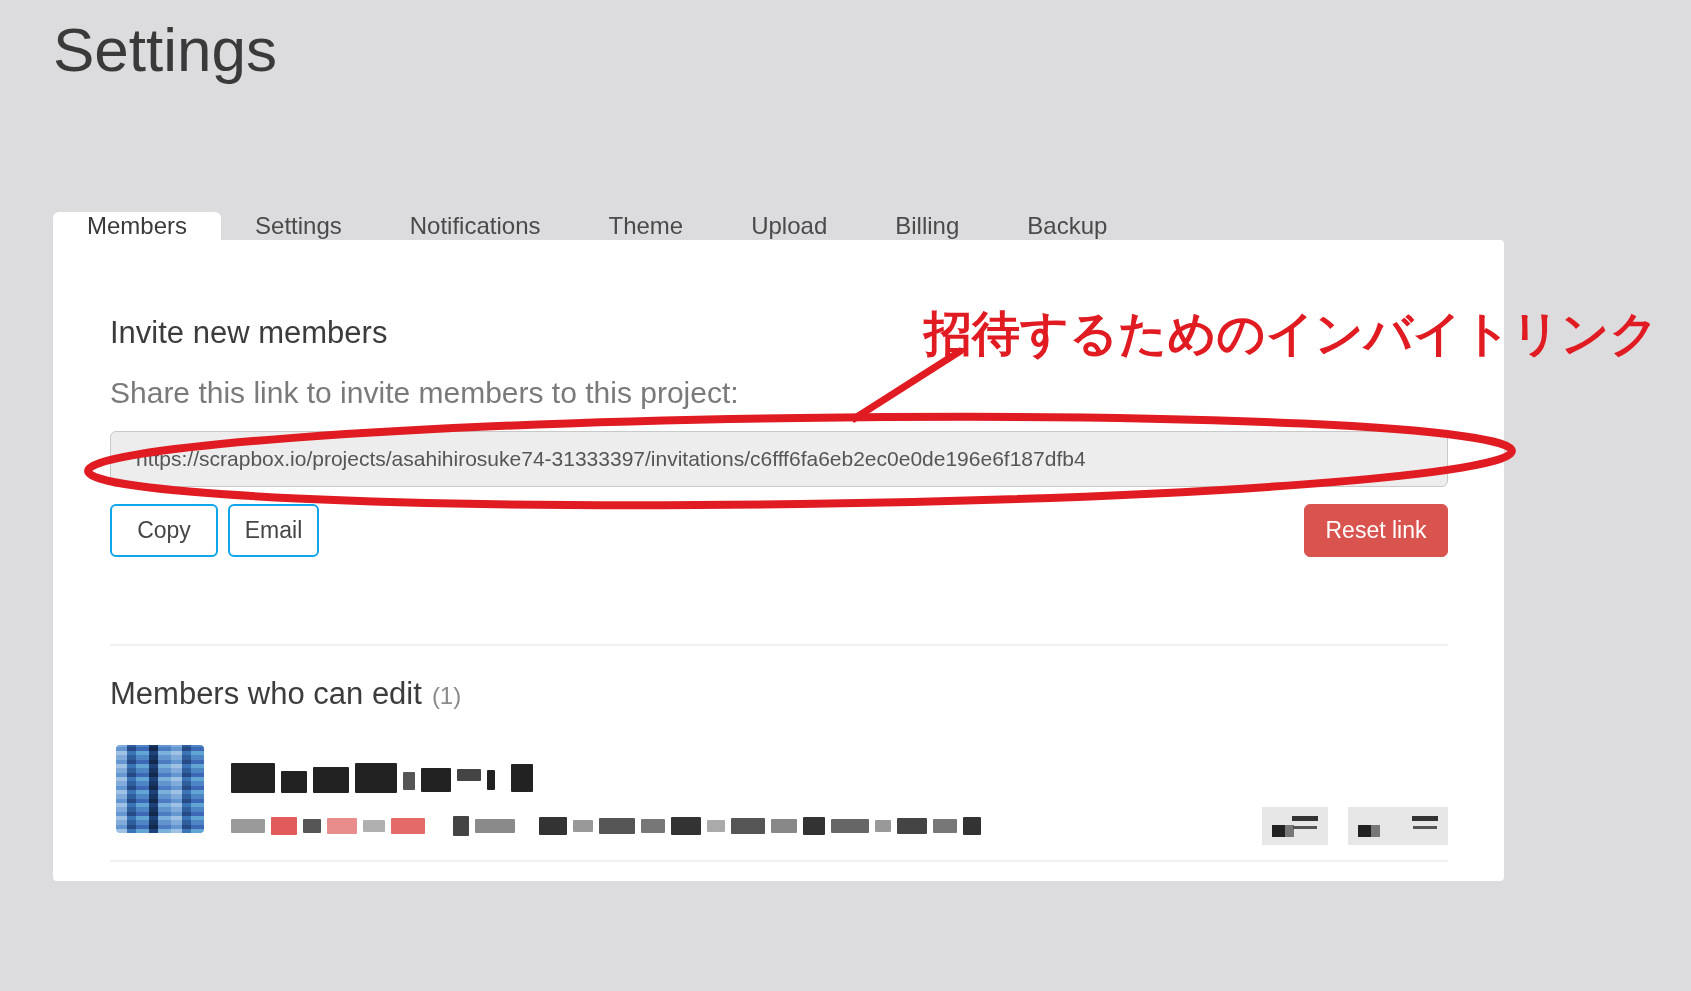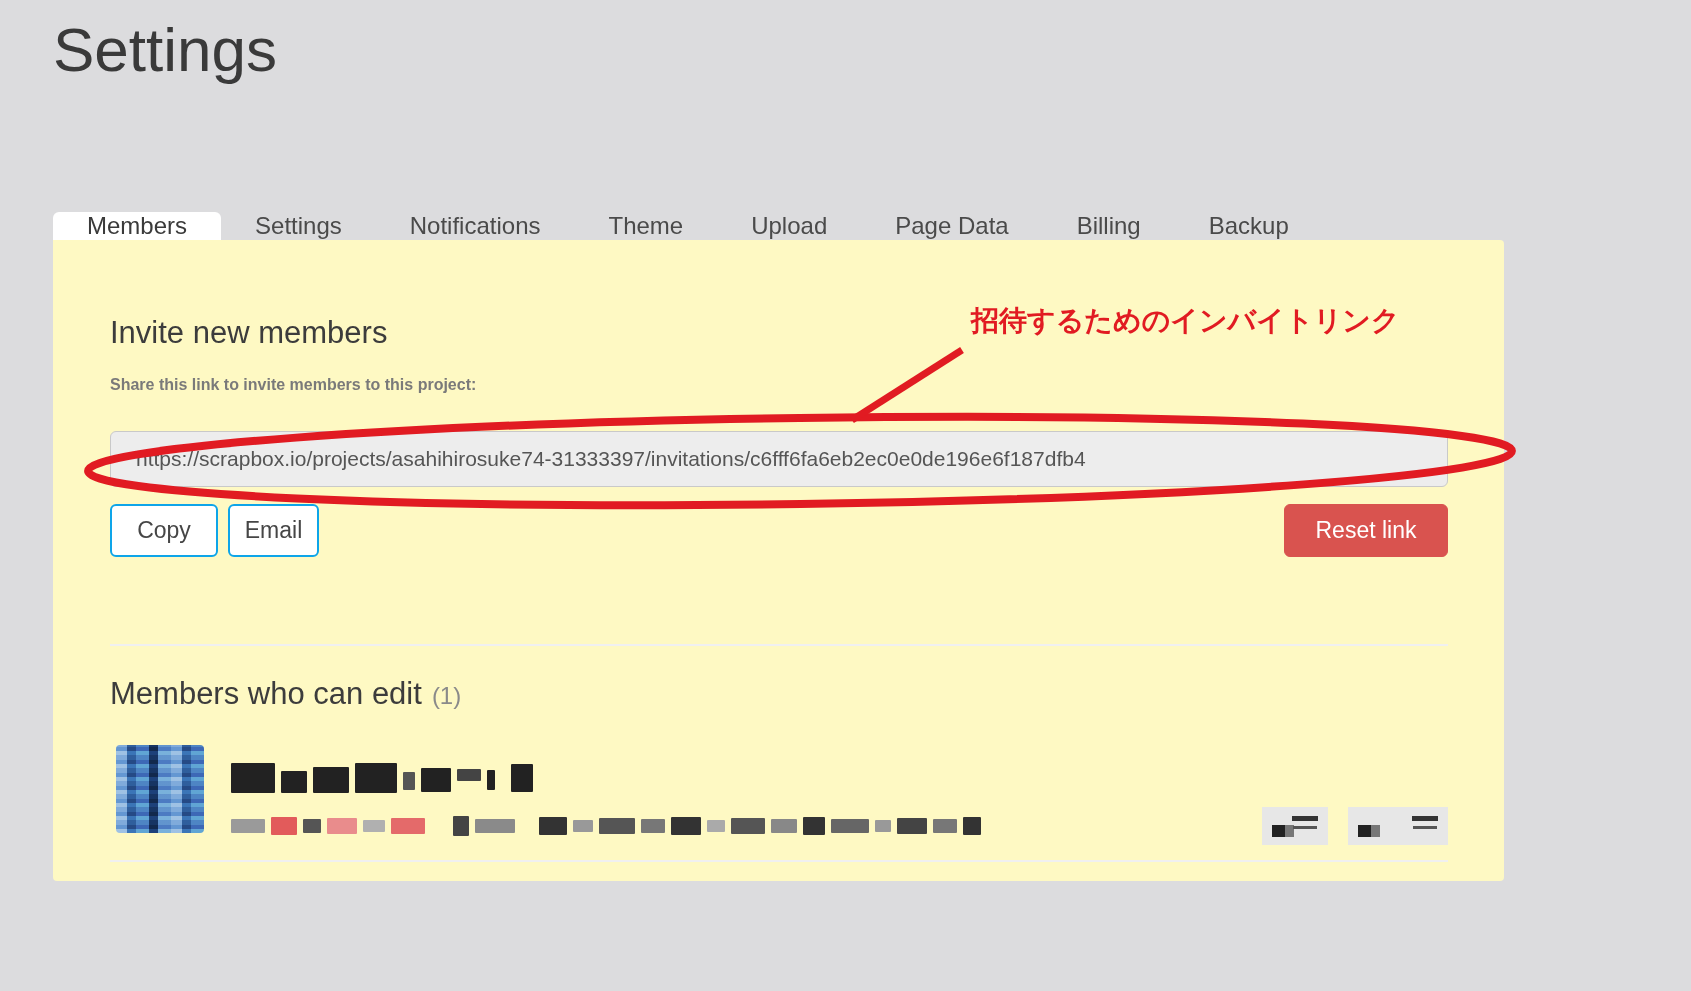--- a/index.html
+++ b/index.html
@@ -33,30 +33,30 @@
   .tab.active{
     background:#ffffff;
     border-radius:6px 6px 0 0;
     color:#3a3a3a;
   }
 
   
   .panel{
     position:absolute;left:53px;top:240px;
     width:1451px;height:641px;
-    background:#fef9c3;
+    background:#ffffff;
     border-radius:0 4px 4px 4px;
   }
   .invite-heading{
     position:absolute;left:57px;top:75px;
     font-size:31px;color:#3c3c3c;font-weight:400;
   }
   .invite-subheading{
     position:absolute;left:57px;top:136px;
-    font-size:16px;color:#7a7a7a;font-weight:700;
+    font-size:30px;color:#7a7a7a;font-weight:400;
   }
   .link-input{
     position:absolute;left:57px;top:191px;
     width:1338px;height:56px;
     box-sizing:border-box;
     background:#ededed;
     border:1px solid #c9c9c9;
     border-radius:6px;
     padding:8px 25px;
     font-family:"Liberation Sans","DejaVu Sans",sans-serif;
@@ -69,21 +69,21 @@
     background:#ffffff;
     border:2px solid #0ea5e9;
     border-radius:6px;
     font-family:"Liberation Sans","DejaVu Sans",sans-serif;
     font-size:23px;color:#464646;
     cursor:pointer;
   }
   .btn-copy{left:57px;width:108px;}
   .btn-email{left:175px;width:91px;}
   .btn-danger{
-    left:auto;right:56px;width:164px;
+    left:auto;right:56px;width:144px;
     background:#d9534f;border:1px solid #d9534f;
     color:#ffffff;
   }
   .divider{
     position:absolute;left:57px;width:1338px;height:0;
     border-top:2px solid #f0f0f0;
   }
   .divider-top{top:404px;}
   .divider-bottom{top:620px;}
 
@@ -157,40 +157,39 @@
   .chip::after{
     content:"";position:absolute;right:10px;top:9px;width:26px;height:5px;
     background:#333;box-shadow:0 9px 0 -1px #555;
   }
 
   
   .overlay{
     position:absolute;inset:0;pointer-events:none;
   }
   .annotation-text{
-    position:absolute;left:971px;top:302px;
-    font-size:28px;font-weight:700;color:#e11b22;
+    position:absolute;left:924px;top:302px;
+    font-size:48px;font-weight:700;color:#e11b22;
     white-space:nowrap;
     font-family:Liberation Serif, serif;
   }
 </style>
 </head>
 <body>
 
 <div class="screen">
 
   <div class="page-title">Settings</div>
 
   <div class="tabs">
     <div class="tab active">Members</div>
     <div class="tab">Settings</div>
     <div class="tab">Notifications</div>
     <div class="tab">Theme</div>
     <div class="tab">Upload</div>
-    <div class="tab">Page Data</div>
     <div class="tab">Billing</div>
     <div class="tab">Backup</div>
   </div>
 
   <div class="panel">
 
     <div class="invite-heading">Invite new members</div>
     <div class="invite-subheading">Share this link to invite members to this project:</div>
 
     <input class="link-input" type="text" readonly="" value="https://scrapbox.io/projects/asahihirosuke74-31333397/invitations/c6fff6fa6eb2ec0e0de196e6f187dfb4" style="">

